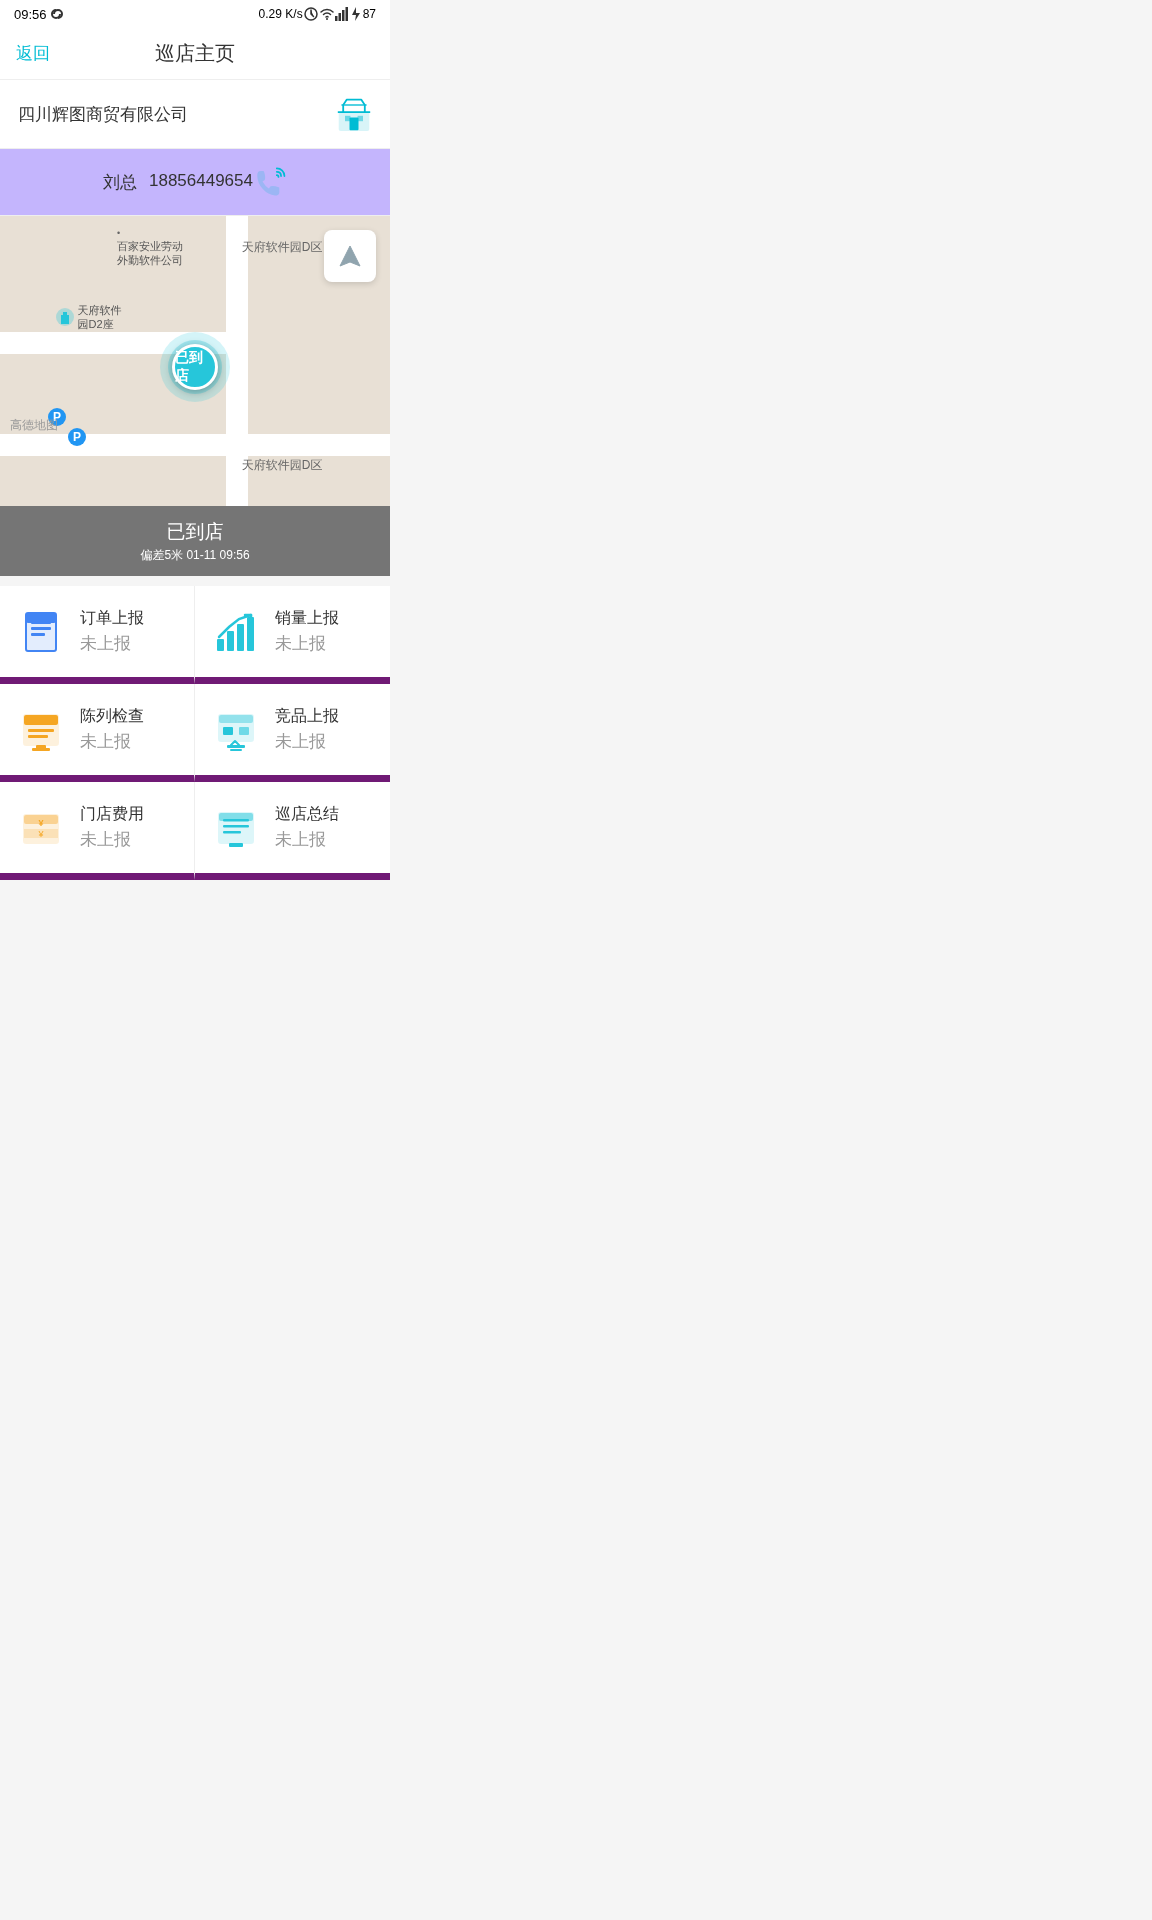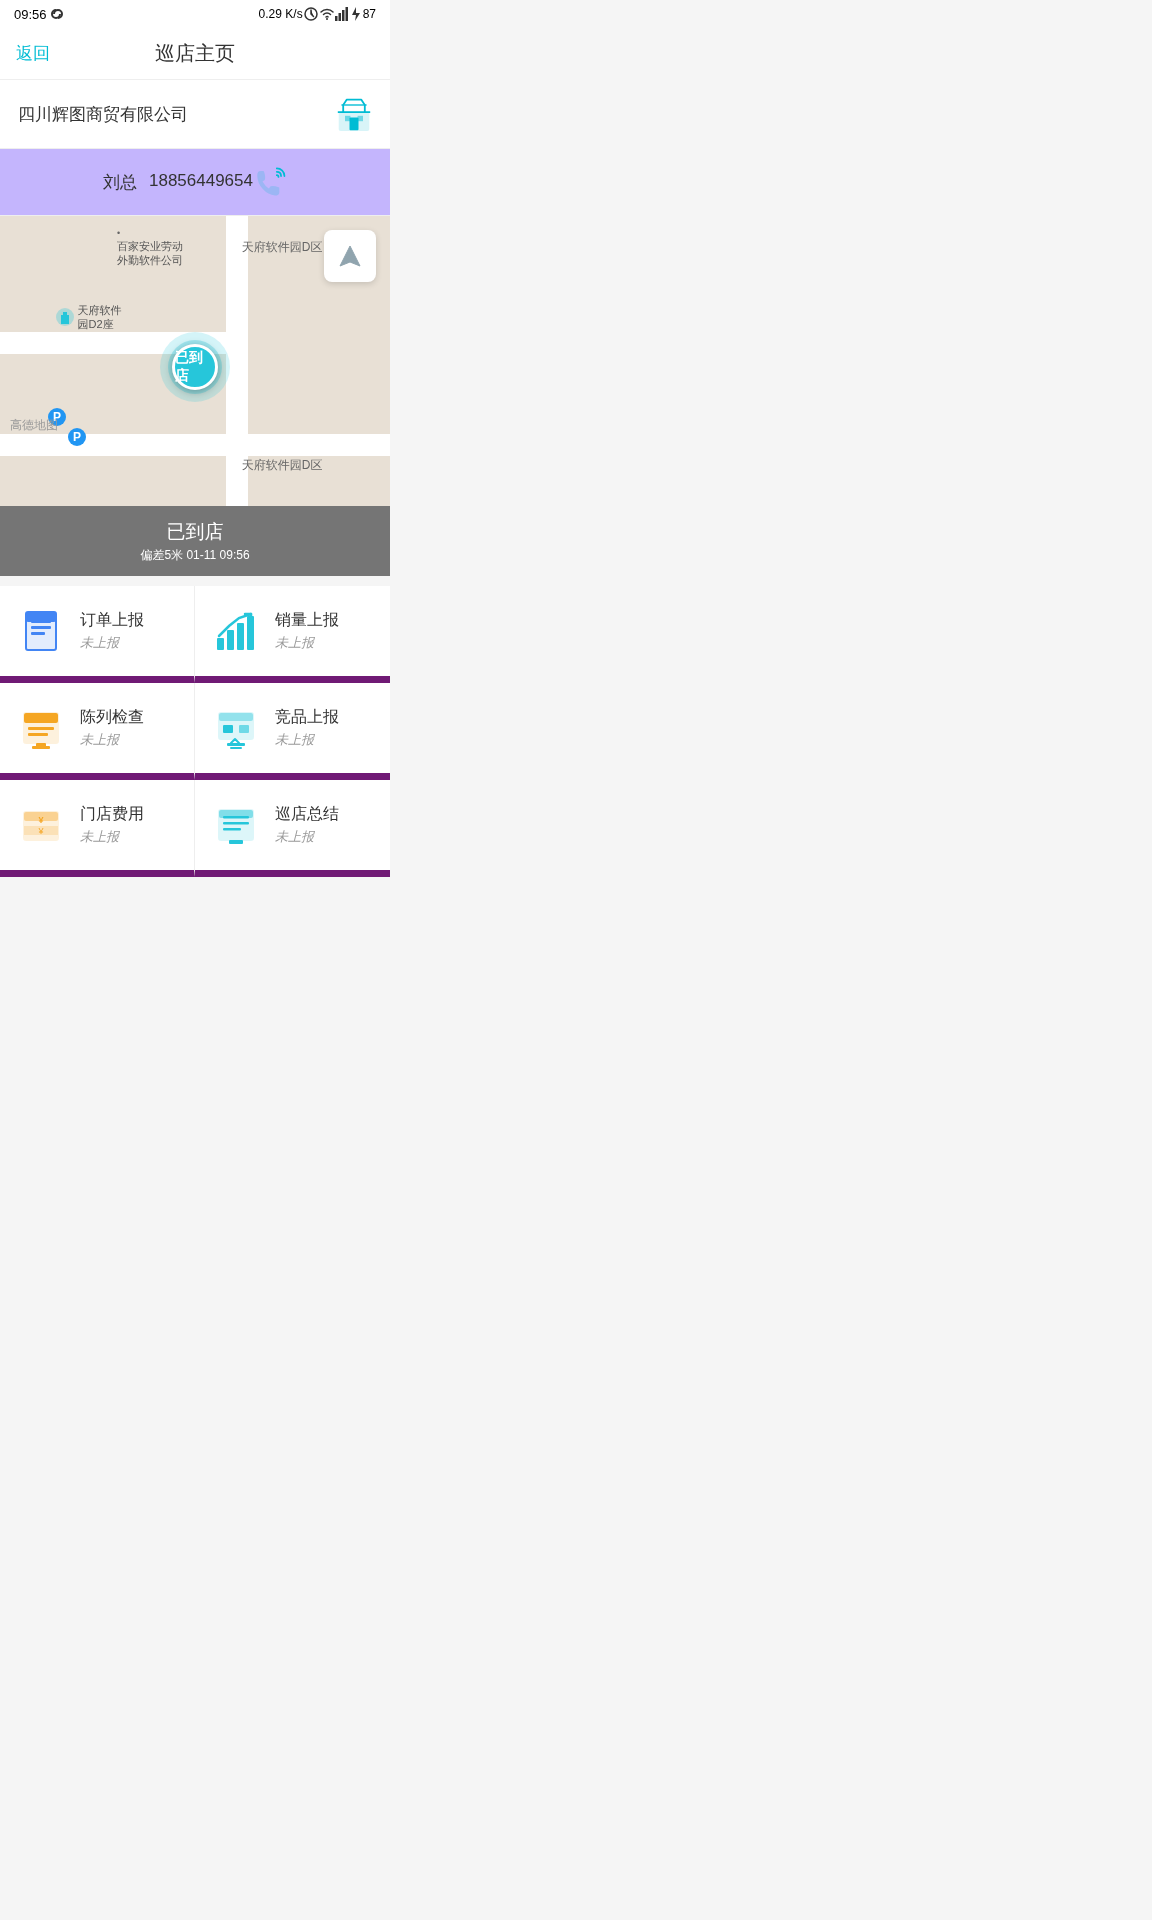--- a/index.html
+++ b/index.html
@@ -232,24 +232,23 @@
       height: 46px;
       flex-shrink: 0;
     }
     .func-text { }
     .func-name {
       font-size: 16px;
       color: #333;
       font-weight: 500;
     }
     .func-status {
-      font-size: 13px;
+      font-size: 17px;
       color: #999;
       margin-top: 3px;
-      font-style: italic;
     }
 
     
     .parking-sign {
       position: absolute;
       bottom: 80px;
       left: 48px;
       width: 18px;
       height: 18px;
       border-radius: 50%;

